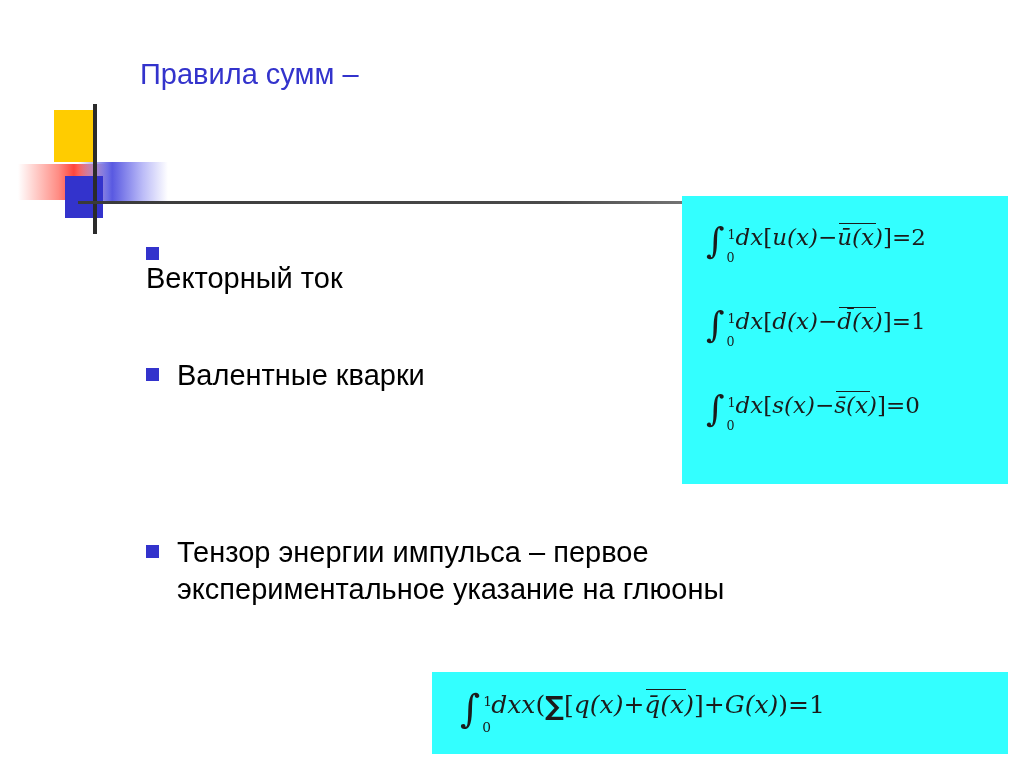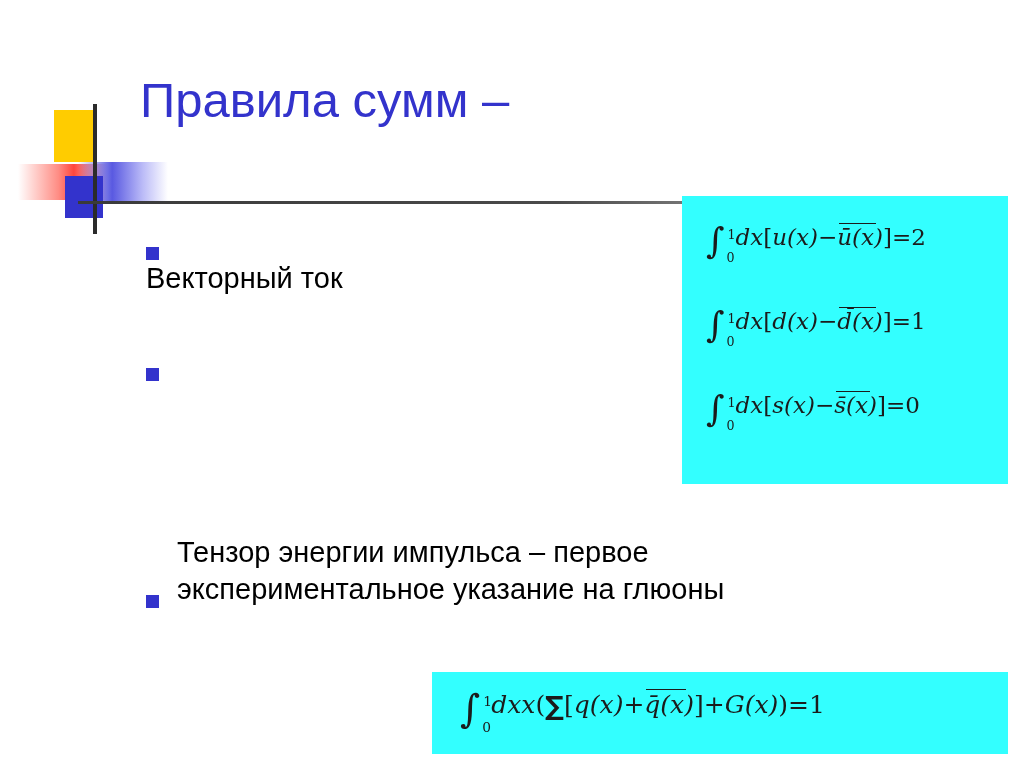--- a/index.html
+++ b/index.html
@@ -64,21 +64,21 @@
     background: #2b2b2b;
   }
 
   
   .title {
     position: absolute;
     left: 140px;
     top: 38px;
     width: 800px;
     color: #3333cc;
-    font-size: 49px;
+    font-size: 29px;
     line-height: 1.22;
     font-weight: normal;
   }
   .title-line {
     display: block;
     white-space: nowrap;
   }
 
   
   .hrule {
@@ -110,21 +110,21 @@
     flex: 0 0 auto;
     margin-top: 11px;
   }
   .bullet .btext {
     color: #000000;
     font-size: 29px;
     line-height: 1.28;
   }
   .b1 { position: absolute; left: 0; top: 12px; flex-direction: column; }
   .b2 { position: absolute; left: 0; top: 133px; }
-  .b3 { position: absolute; left: 0; top: 310px; width: 700px; align-items: flex-end; }
+  .b3 { position: absolute; left: 0; top: 310px; width: 700px; }
 
   
   .formula-box {
     position: absolute;
     background: #33ffff;
     color: #1a1a1a;
   }
   #formula-box-1 {
     left: 682px;
     top: 196px;
@@ -222,20 +222,21 @@
 
 <div class="bullets">
 
   <div class="bullet b1">
     <span class="marker"></span>
     <span class="btext">Векторный ток</span>
   </div>
 
   <div class="bullet b2">
     <span class="marker"></span>
+    <span class="btext">Валентные кварки</span>
   </div>
 
   <div class="bullet b3">
     <span class="marker"></span>
     <span class="btext">Тензор энергии импульса – первое экспериментальное указание на глюоны</span>
   </div>
 
 </div>
 
 <div class="formula-box" id="formula-box-1">

